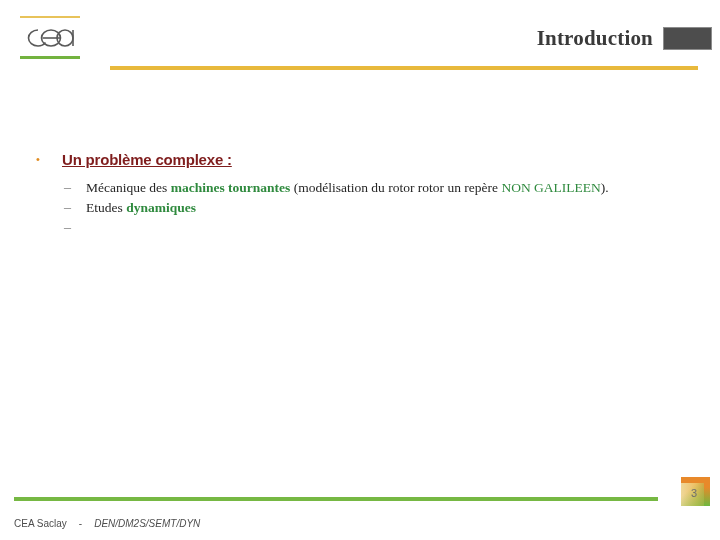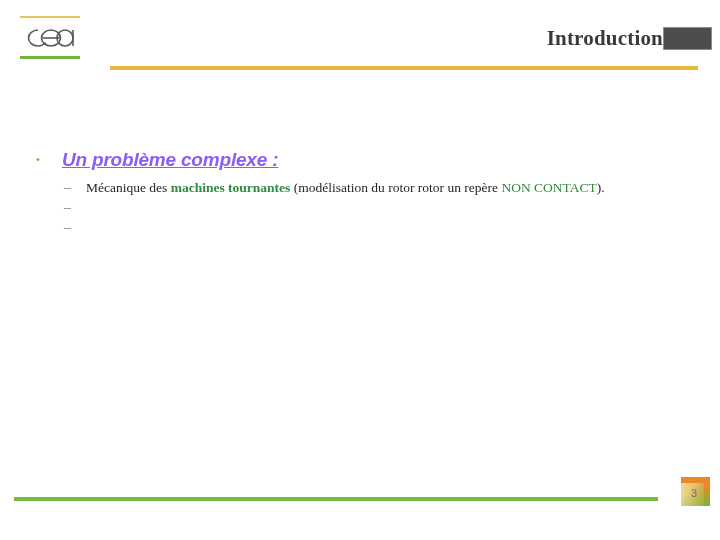--- a/index.html
+++ b/index.html
@@ -46,20 +46,21 @@
     height: 3px;
     background: #73b33f;
   }
 
   .title-wrap {
     position: absolute;
     right: 8px;
     top: 26px;
     display: flex;
     align-items: center;
+    gap: 10px;
   }
   .slide-title {
     font-family: "Liberation Serif", serif;
     font-size: 21px;
     font-weight: bold;
     color: #3a3a3a;
     letter-spacing: 0.2px;
     white-space: nowrap;
   }
   .title-box {
@@ -92,27 +93,26 @@
   }
   .lvl1-bullet {
     color: #e08a1e;
     font-size: 11px;
     line-height: 18px;
     width: 26px;
     flex: 0 0 26px;
   }
   .lvl1-text {
     font-family: "Liberation Sans", sans-serif;
-    font-size: 19px;
+    font-size: 15px;
     font-weight: bold;
-    color: #8b5cf6;
+    color: #7f1d1d;
     text-decoration: underline;
     line-height: 20px;
     letter-spacing: -0.2px;
-    font-style: italic;
   }
 
   .lvl2-list {
     margin-top: 9px;
     padding-left: 64px;
   }
   .lvl2 {
     display: flex;
     align-items: flex-start;
     margin-bottom: 2px;
@@ -236,35 +236,37 @@
 
     <div class="lvl1">
       <span class="lvl1-bullet">•</span>
       <span class="lvl1-text">Un problème complexe :</span>
     </div>
 
     <div class="lvl2-list">
 
       <div class="lvl2">
         <span class="lvl2-dash">–</span>
-        <span class="lvl2-text"><span>Mécanique des </span><span class="gb">machines tournantes</span><span> (modélisation du rotor rotor un repère </span><span class="g">NON CONTACT</span><span>).</span></span>
+        <span class="lvl2-text"><span>Mécanique des </span><span class="gb">machines tournantes</span><span> (modélisation du rotor rotor un repère </span><span class="g">NON GALILEEN</span><span>).</span></span>
+      </div>
+
+      <div class="lvl2">
+        <span class="lvl2-dash">–</span>
+        <span class="lvl2-text"><span>Etudes </span><span class="gb">dynamiques</span></span>
       </div>
 
       <div class="lvl2">
         <span class="lvl2-dash">–</span>
       </div>
 
-      <div class="lvl2">
-        <span class="lvl2-dash">–</span>
-      </div>
-
     </div>
   </div>
 
   <div class="footer-rule"></div>
 
   <div class="page-badge">
     <span class="page-num">3</span>
   </div>
 
+  <div class="footer-left"><span>CEA Saclay</span><span class="dash">-</span><span class="dept">DEN/DM2S/SEMT/DYN</span></div>
 
 
 </div>
 
 </body></html>

